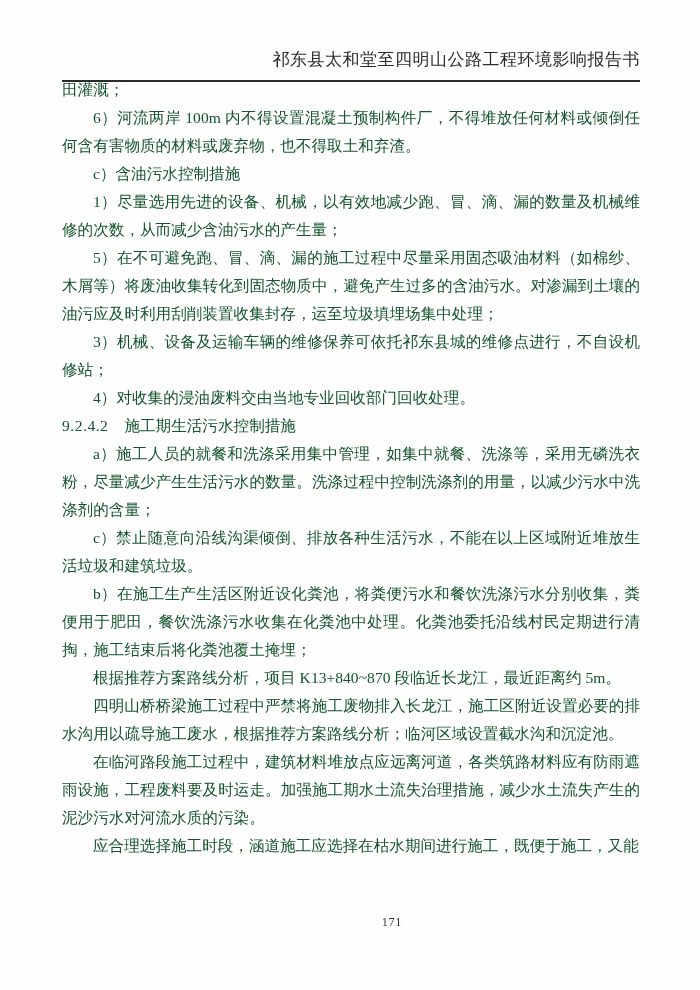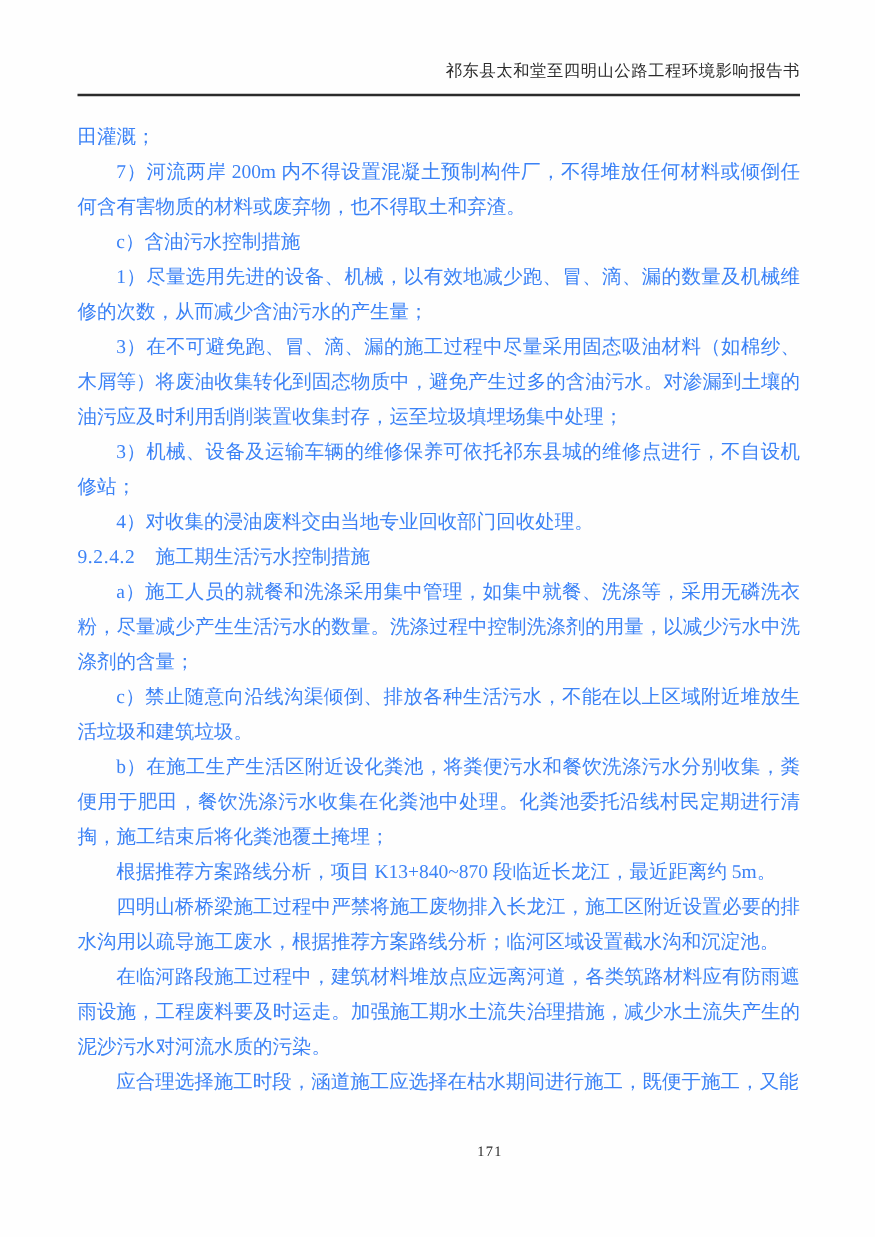--- a/index.html
+++ b/index.html
@@ -15,35 +15,35 @@
     font-family: "Liberation Serif", "DejaVu Serif", serif;
     color: #222222;
     overflow: hidden;
   }
   .header {
     position: absolute;
     top: 48px;
     left: 62px;
     width: 578px;
     text-align: right;
-    font-size: 13px;
+    font-size: 17px;
     letter-spacing: 0.5px;
     color: #2b2b2b;
     padding-bottom: 9px;
     border-bottom: 2px solid #2b2b2b;
   }
   .doc-body {
     position: absolute;
-    top: 96px;
+    top: 76px;
     left: 62px;
     width: 578px;
     font-size: 15.6px;
     line-height: 28px;
     text-align: justify;
-    color: #3b82f6;
+    color: #14532d;
   }
   .para {
     text-indent: 31px;
     margin: 0;
   }
   .continuation {
     text-indent: 0;
   }
   .heading {
     text-indent: 0;
@@ -66,24 +66,24 @@
   }
 </style>
 </head>
 <body>
 
 <div class="page">
   <div class="header">祁东县太和堂至四明山公路工程环境影响报告书</div>
 
   <div class="doc-body">
       <div class="para continuation">田灌溉；</div>
-      <div class="para">7）河流两岸 200m 内不得设置混凝土预制构件厂，不得堆放任何材料或倾倒任何含有害物质的材料或废弃物，也不得取土和弃渣。</div>
+      <div class="para">6）河流两岸 100m 内不得设置混凝土预制构件厂，不得堆放任何材料或倾倒任何含有害物质的材料或废弃物，也不得取土和弃渣。</div>
       <div class="para">c）含油污水控制措施</div>
       <div class="para">1）尽量选用先进的设备、机械，以有效地减少跑、冒、滴、漏的数量及机械维修的次数，从而减少含油污水的产生量；</div>
-      <div class="para">3）在不可避免跑、冒、滴、漏的施工过程中尽量采用固态吸油材料（如棉纱、木屑等）将废油收集转化到固态物质中，避免产生过多的含油污水。对渗漏到土壤的油污应及时利用刮削装置收集封存，运至垃圾填埋场集中处理；</div>
+      <div class="para">5）在不可避免跑、冒、滴、漏的施工过程中尽量采用固态吸油材料（如棉纱、木屑等）将废油收集转化到固态物质中，避免产生过多的含油污水。对渗漏到土壤的油污应及时利用刮削装置收集封存，运至垃圾填埋场集中处理；</div>
       <div class="para">3）机械、设备及运输车辆的维修保养可依托祁东县城的维修点进行，不自设机修站；</div>
       <div class="para">4）对收集的浸油废料交由当地专业回收部门回收处理。</div>
       <div class="heading"><span class="h-num">9.2.4.2</span><span>施工期生活污水控制措施</span></div>
       <div class="para">a）施工人员的就餐和洗涤采用集中管理，如集中就餐、洗涤等，采用无磷洗衣粉，尽量减少产生生活污水的数量。洗涤过程中控制洗涤剂的用量，以减少污水中洗涤剂的含量；</div>
       <div class="para">c）禁止随意向沿线沟渠倾倒、排放各种生活污水，不能在以上区域附近堆放生活垃圾和建筑垃圾。</div>
       <div class="para">b）在施工生产生活区附近设化粪池，将粪便污水和餐饮洗涤污水分别收集，粪便用于肥田，餐饮洗涤污水收集在化粪池中处理。化粪池委托沿线村民定期进行清掏，施工结束后将化粪池覆土掩埋；</div>
       <div class="para">根据推荐方案路线分析，项目 K13+840~870 段临近长龙江，最近距离约 5m。</div>
       <div class="para">四明山桥桥梁施工过程中严禁将施工废物排入长龙江，施工区附近设置必要的排水沟用以疏导施工废水，根据推荐方案路线分析；临河区域设置截水沟和沉淀池。</div>
       <div class="para">在临河路段施工过程中，建筑材料堆放点应远离河道，各类筑路材料应有防雨遮雨设施，工程废料要及时运走。加强施工期水土流失治理措施，减少水土流失产生的泥沙污水对河流水质的污染。</div>
       <div class="para">应合理选择施工时段，涵道施工应选择在枯水期间进行施工，既便于施工，又能</div>

